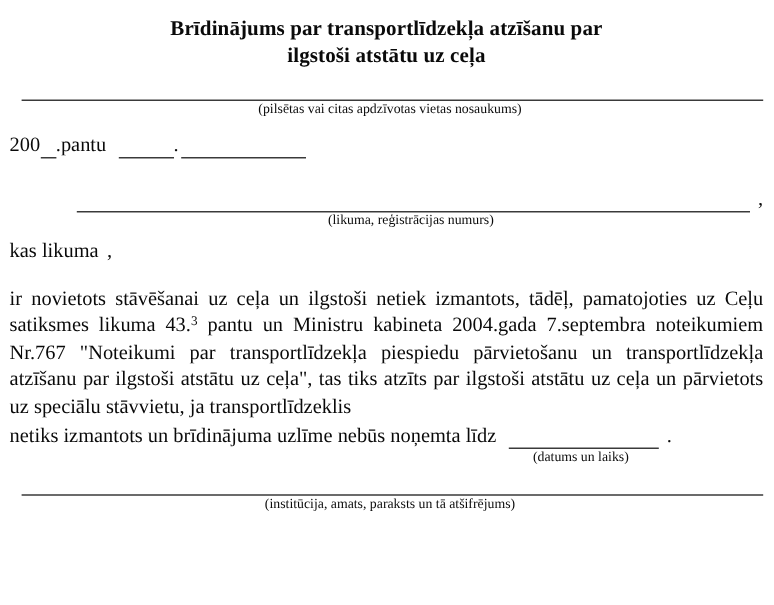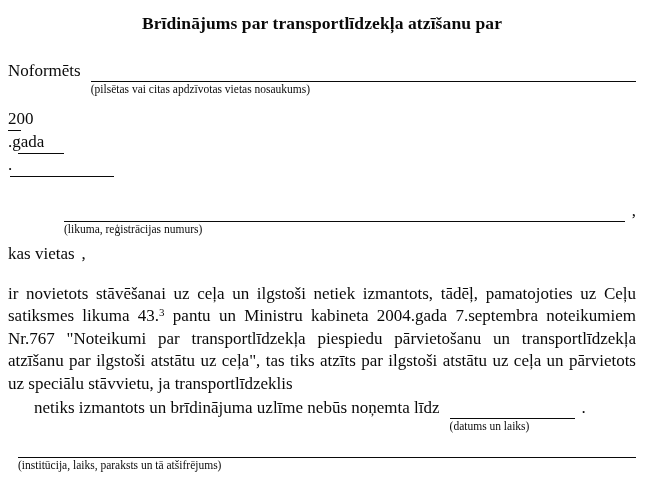--- a/index.html
+++ b/index.html
@@ -39,32 +39,32 @@
     flex: 0 0 auto;
   }
   .grow { flex: 1 1 auto; }
   .ml { margin-left: 10px; }
   .caption {
     position: absolute;
     top: 100%;
     left: 0;
     right: 4px;
     margin-top: 2px;
-    text-align: left;
+    text-align: center;
     font-size: 11.5px;
     line-height: 12px;
     white-space: nowrap;
   }
   .trail { flex: 0 0 auto; margin-left: 7px; }
 
   .row-noformets { margin-top: 25px; }
-  .row-date     { margin-top: 26px; flex-direction: column; }
+  .row-date     { margin-top: 26px; }
   .row-vehicle  { margin-top: 23px; padding-left: 46px; }
   .row-location { margin-top: 21px; }
-  .row-deadline { margin-top: 2px; margin-left: 26px; }
+  .row-deadline { margin-top: 2px; }
   .row-official { margin-top: 38px; }
 
   .b-year  { width: 13px; }
   .b-day   { width: 46px; margin-left: 10px; }
   .b-month { width: 104px; margin-left: 2px; }
   .b-deadline { width: 125px; font-family: Liberation Serif, serif; }
 
   .paragraph {
     margin: 18px 0 0 0;
     text-align: justify;
@@ -76,59 +76,59 @@
     vertical-align: 5px;
   }
 </style>
 </head>
 <body>
 
 <div class="page">
 
   <div class="title">
     <div>Brīdinājums par transportlīdzekļa atzīšanu par</div>
+    <div>ilgstoši atstātu uz ceļa</div>
   </div>
 
   <div class="row row-noformets">
-    <span class="label">Noformēts</span>
     <span class="blank grow ml">
       <span class="caption">(pilsētas vai citas apdzīvotas vietas nosaukums)</span>
     </span>
   </div>
 
   <div class="row row-date">
     <span class="label">200</span>
     <span class="blank b-year"></span>
-    <span class="label">.gada</span>
+    <span class="label">.pantu</span>
     <span class="blank b-day"></span>
     <span class="label">.</span>
     <span class="blank b-month"></span>
   </div>
 
   <div class="row row-vehicle">
     <span class="blank grow ml">
       <span class="caption">(likuma, reģistrācijas numurs)</span>
     </span>
     <span class="trail">,</span>
   </div>
 
   <div class="row row-location">
-    <span class="label">kas vietas</span>
+    <span class="label">kas likuma</span>
     <span class="trail">,</span>
   </div>
 
   <p class="paragraph"><span>ir novietots stāvēšanai uz ceļa un ilgstoši netiek izmantots, tādēļ, pamatojoties uz Ceļu satiksmes likuma 43.</span><sup class="sup">3</sup><span> pantu un Ministru kabineta 2004.gada 7.septembra noteikumiem Nr.767 "Noteikumi par transportlīdzekļa piespiedu pārvietošanu un transportlīdzekļa atzīšanu par ilgstoši atstātu uz ceļa", tas tiks atzīts par ilgstoši atstātu uz ceļa un pārvietots uz speciālu stāvvietu, ja transportlīdzeklis</span></p>
 
   <div class="row row-deadline">
     <span class="label">netiks izmantots un brīdinājuma uzlīme nebūs noņemta līdz</span>
     <span class="blank b-deadline ml">
       <span class="caption">(datums un laiks)</span>
     </span>
     <span class="trail">.</span>
   </div>
 
   <div class="row row-official">
     <span class="blank grow ml">
-      <span class="caption">(institūcija, laiks, paraksts un tā atšifrējums)</span>
+      <span class="caption">(institūcija, amats, paraksts un tā atšifrējums)</span>
     </span>
   </div>
 
 </div>
 
 </body></html>

